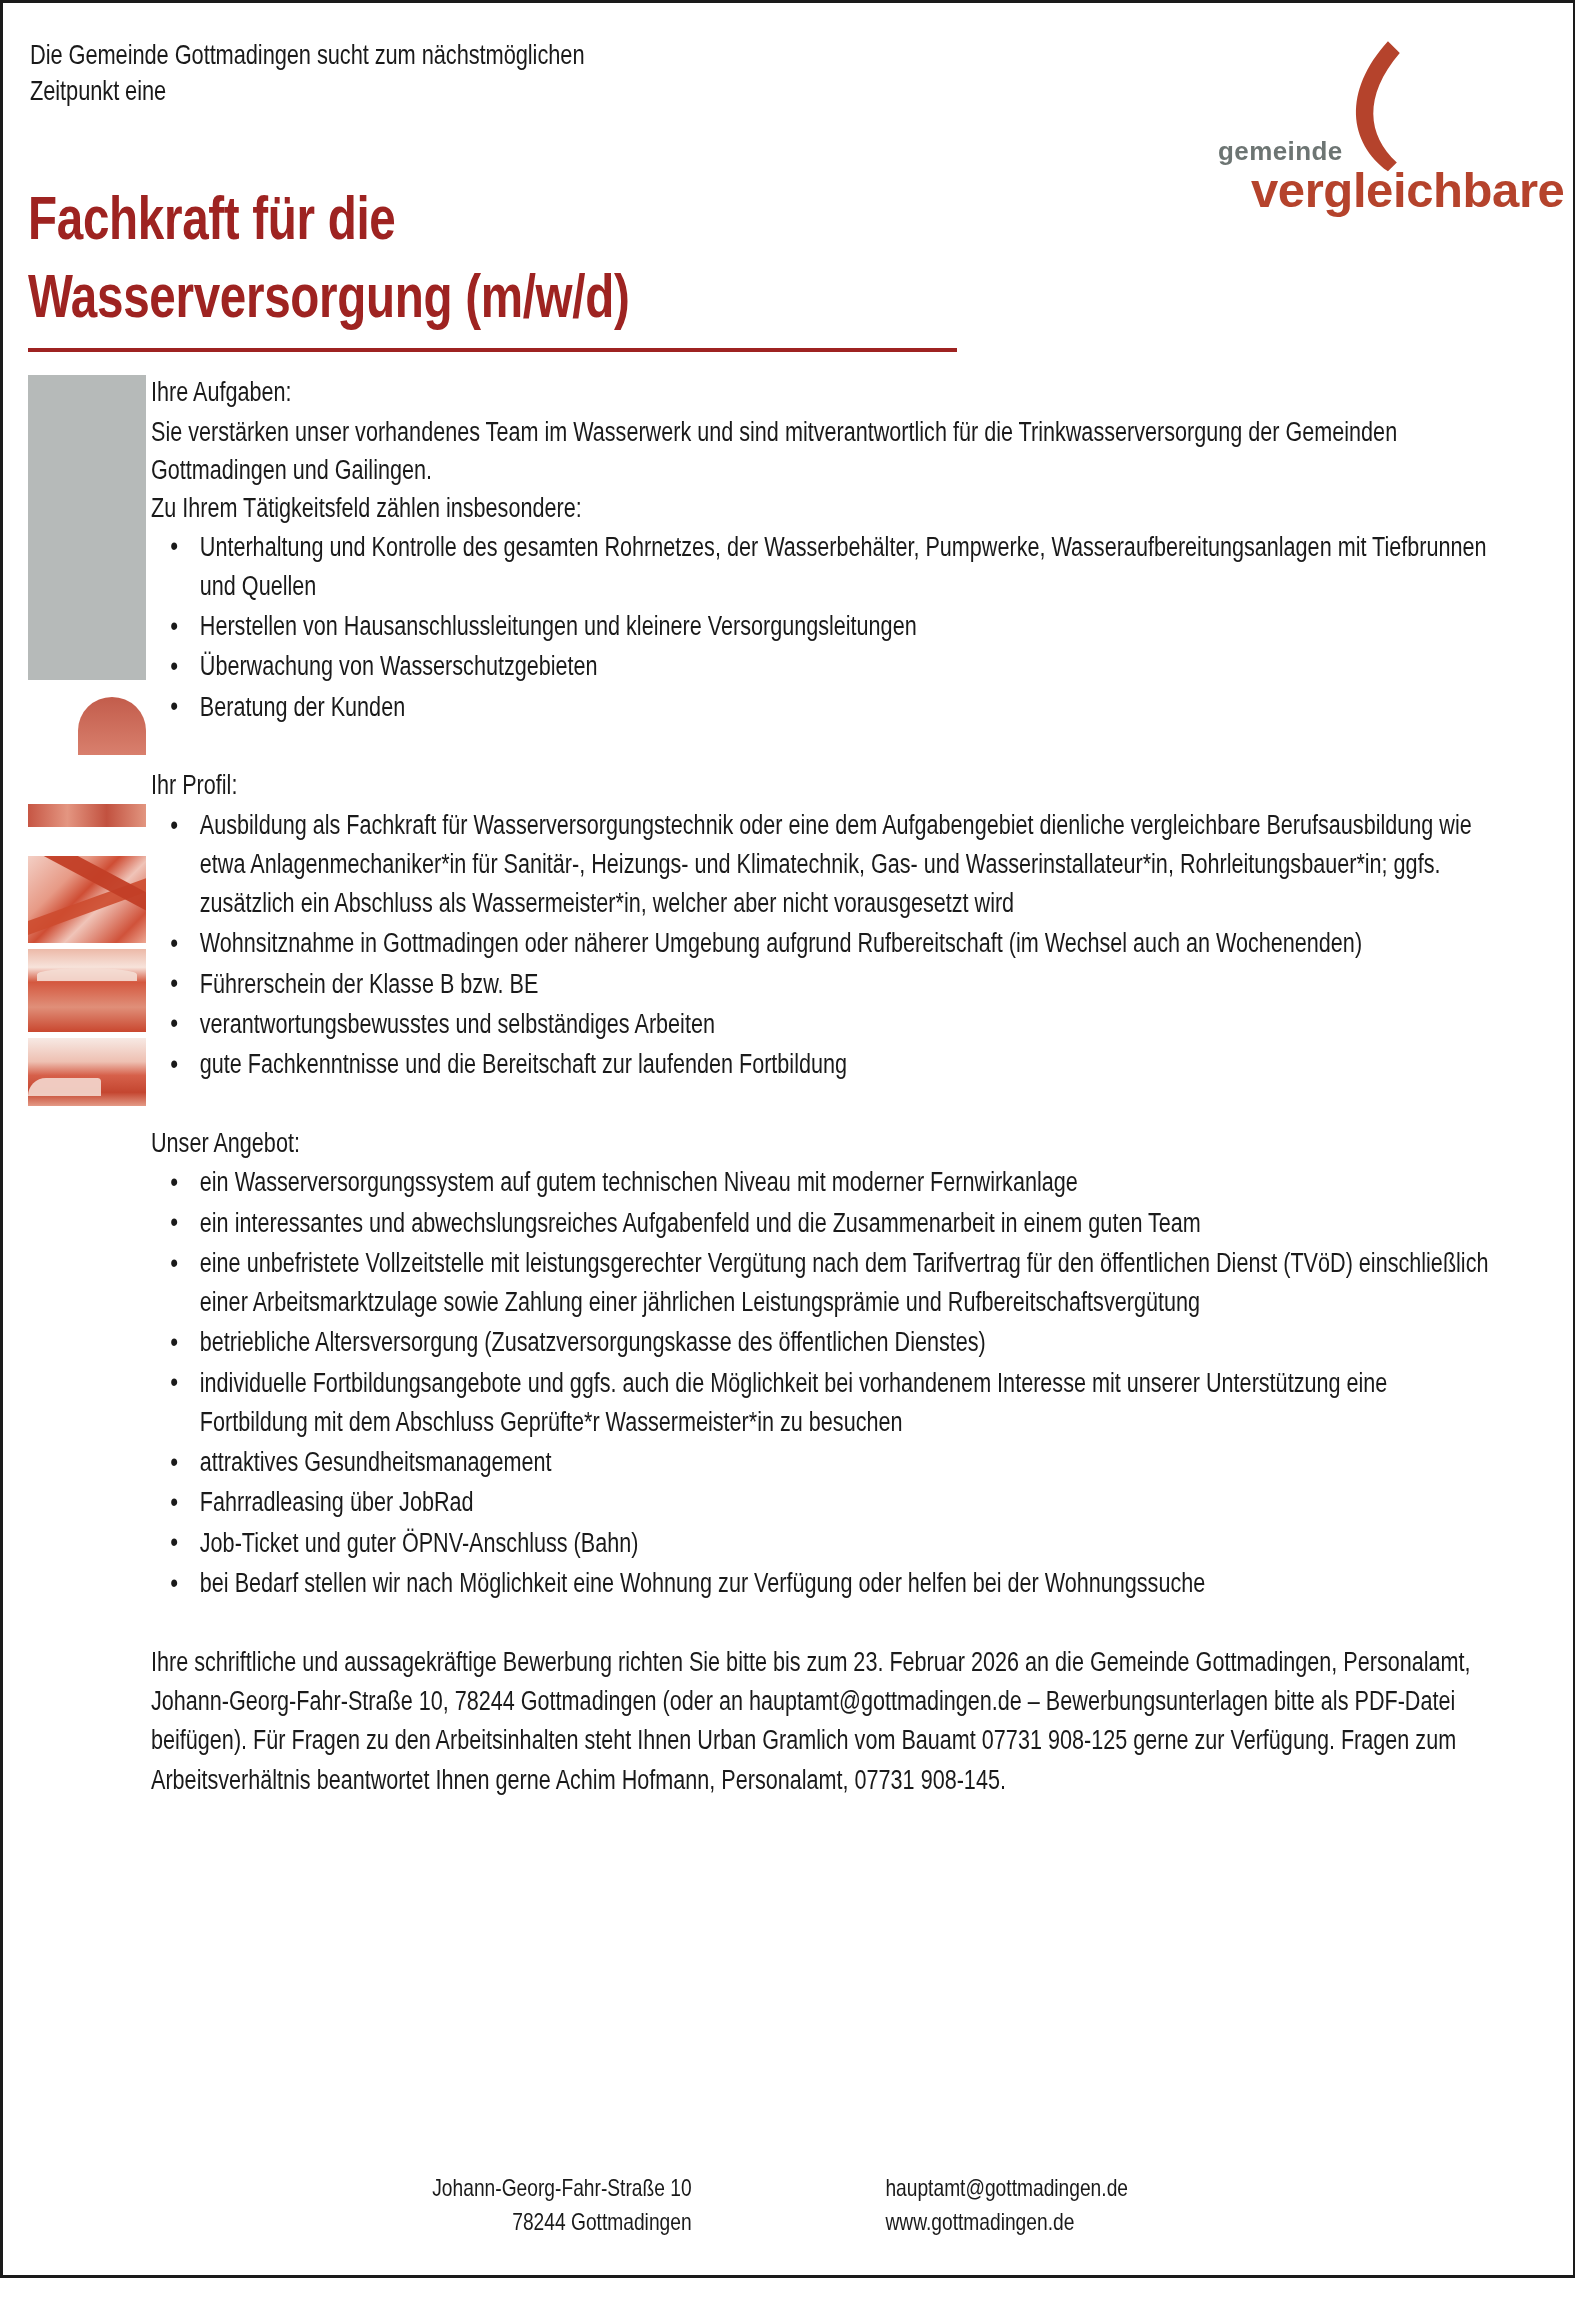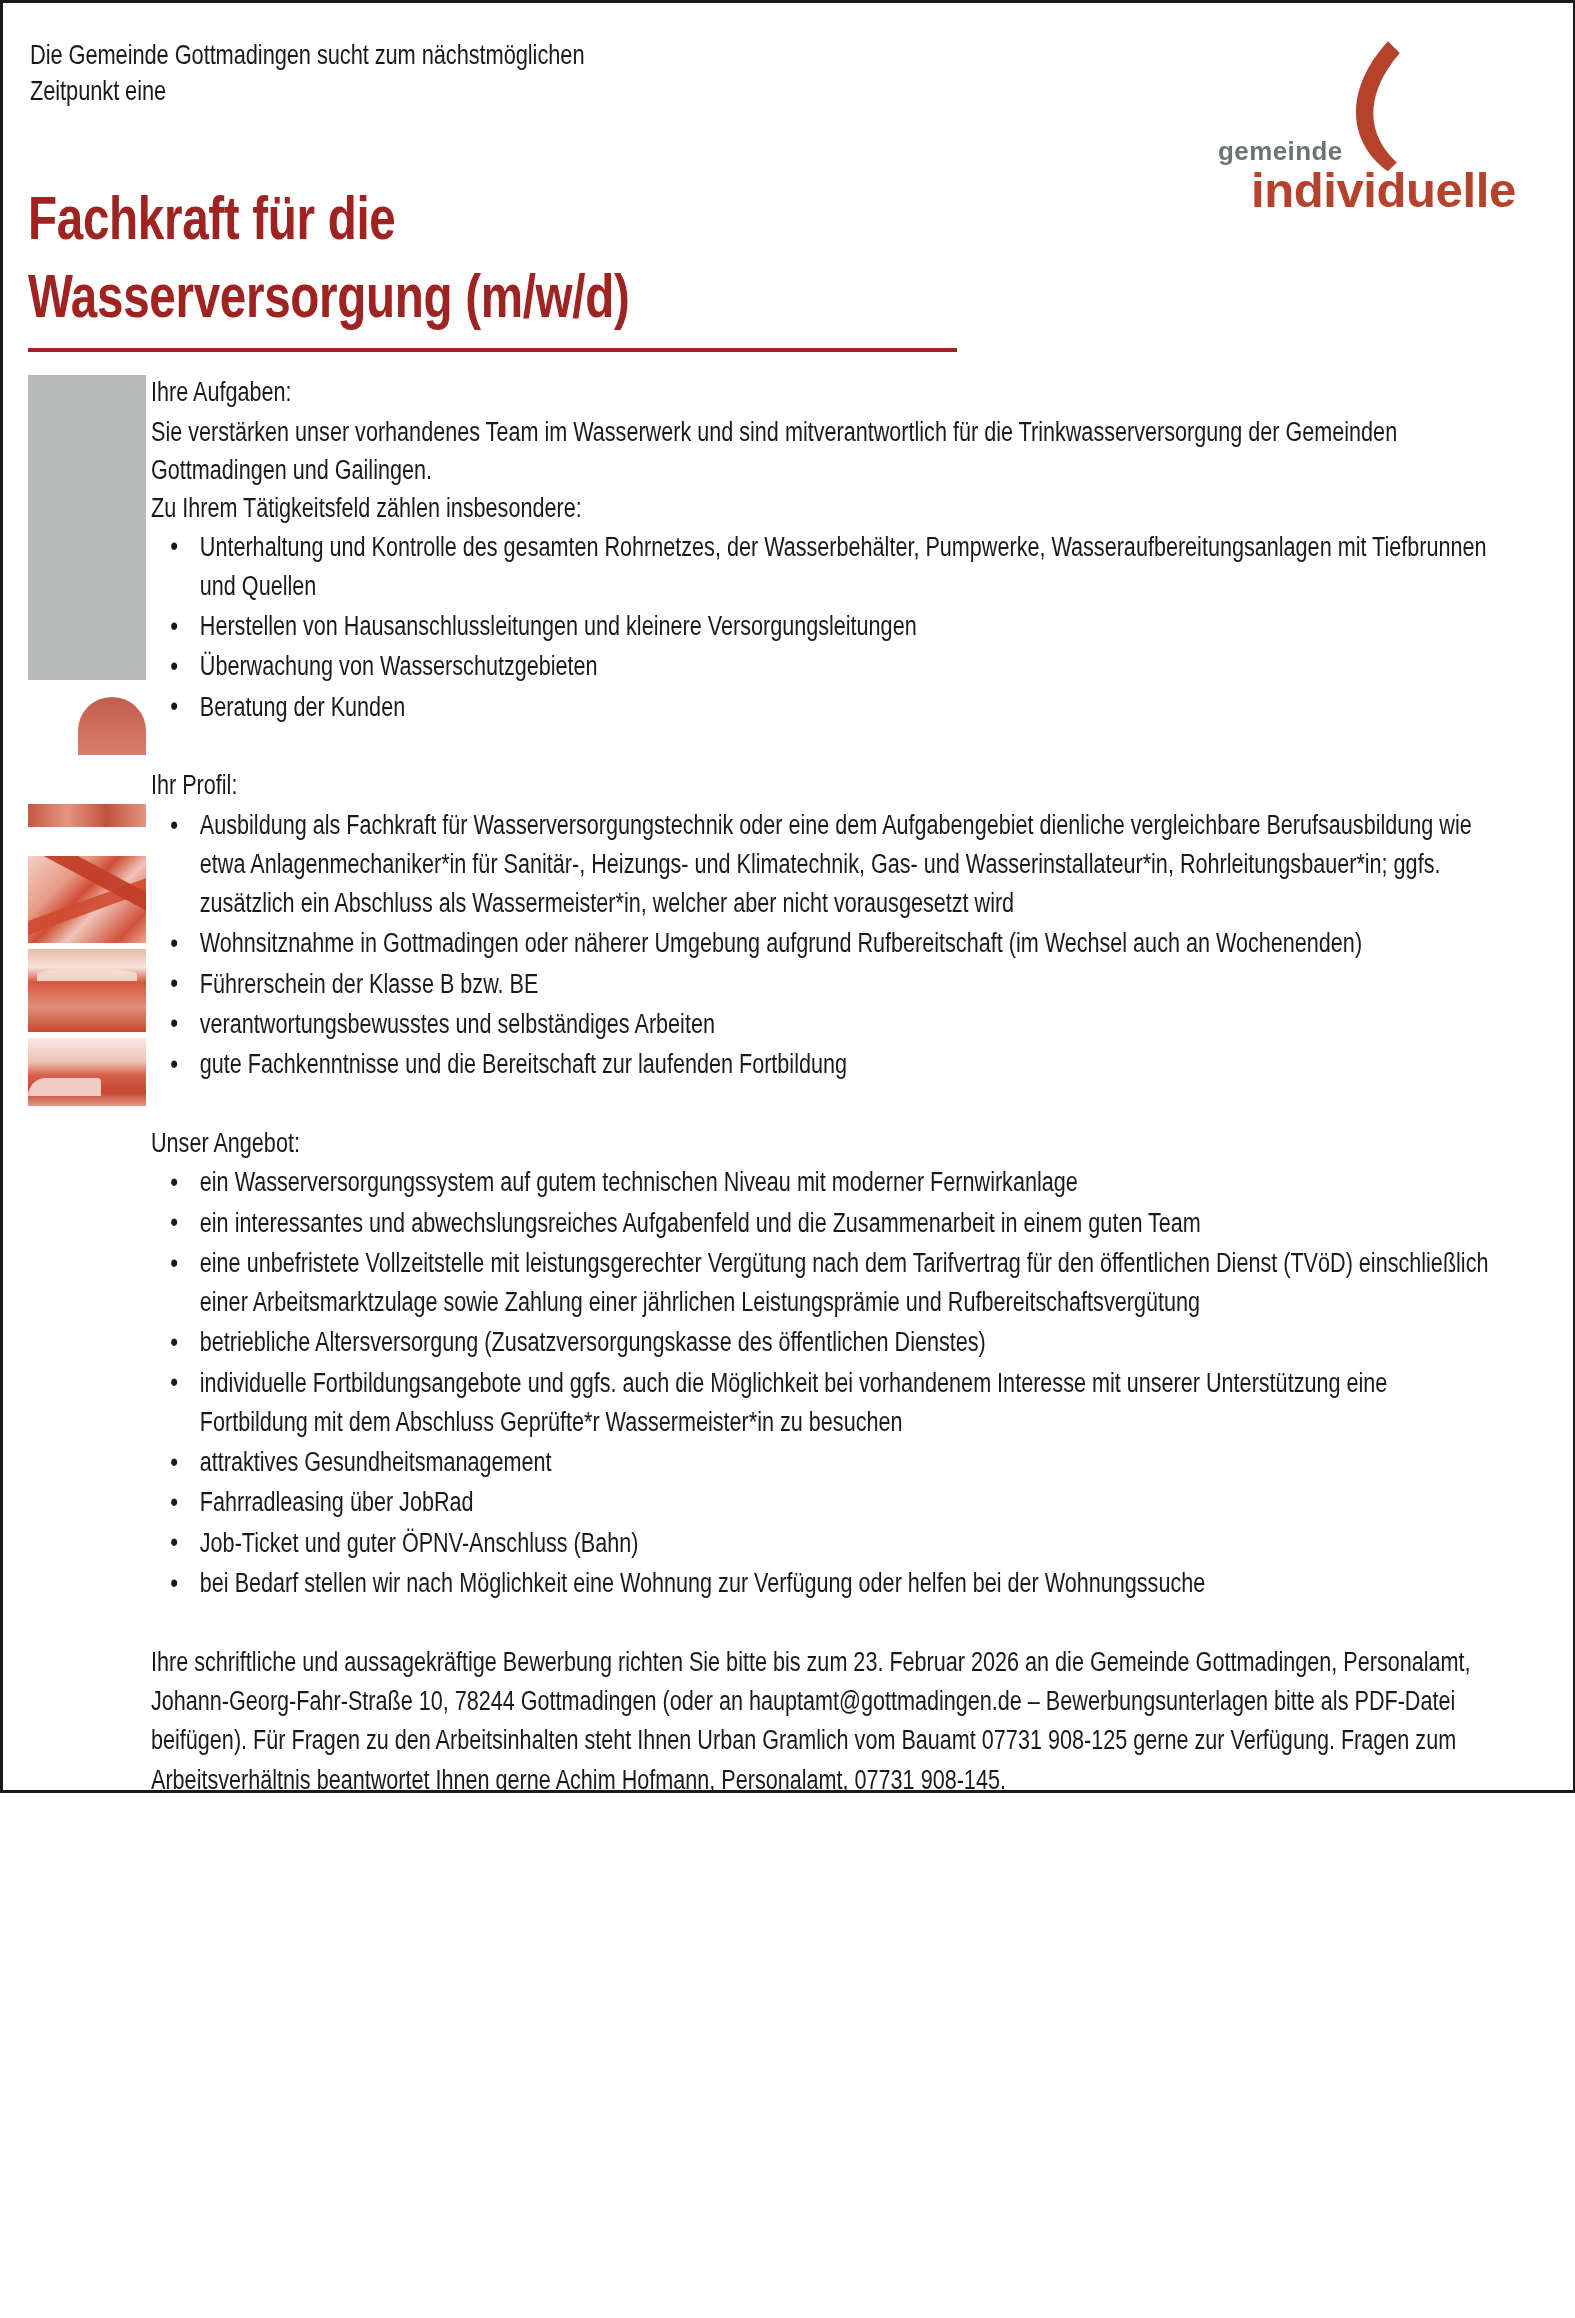--- a/index.html
+++ b/index.html
@@ -6,21 +6,21 @@
     margin: 0;
     padding: 0;
     background: #ffffff;
   }
   body {
     font-family: "Liberation Sans", "DejaVu Sans", sans-serif;
   }
   #page {
     position: relative;
     width: 1576px;
-    height: 1793px;
+    height: 2278px;
     background: #ef4444;
     box-sizing: border-box;
     border: 3.7px solid #1a1a1a;
     overflow: hidden;
   }
   .inner {
     position: absolute;
     left: 0; top: 0; right: 0; bottom: 0;
     background: #fff;
   }
@@ -253,21 +253,21 @@
       <div>Fachkraft für die</div>
       <div>Wasserversorgung (m/w/d)</div>
     </h1>
     <div class="title-rule"></div>
 
     <div class="logo">
       <svg width="370" height="170" viewBox="0 0 500 230">
         <path d="M300 198 C247 160, 238 90, 300 22 L316 38 C266 96, 272 150, 312 186 Z" fill="#b5432c"></path>
       </svg>
       <div class="logo-gemeinde">gemeinde</div>
-      <div class="logo-gottmadingen">individuelle</div>
+      <div class="logo-gottmadingen">vergleichbare</div>
     </div>
 
     <div class="strip">
       <div class="strip-block"></div>
       <div class="photo photo-arch"></div>
       <div class="photo photo-bike"></div>
       <div class="photo photo-truss"></div>
       <div class="photo photo-market"></div>
       <div class="photo photo-train"></div>
     </div>

